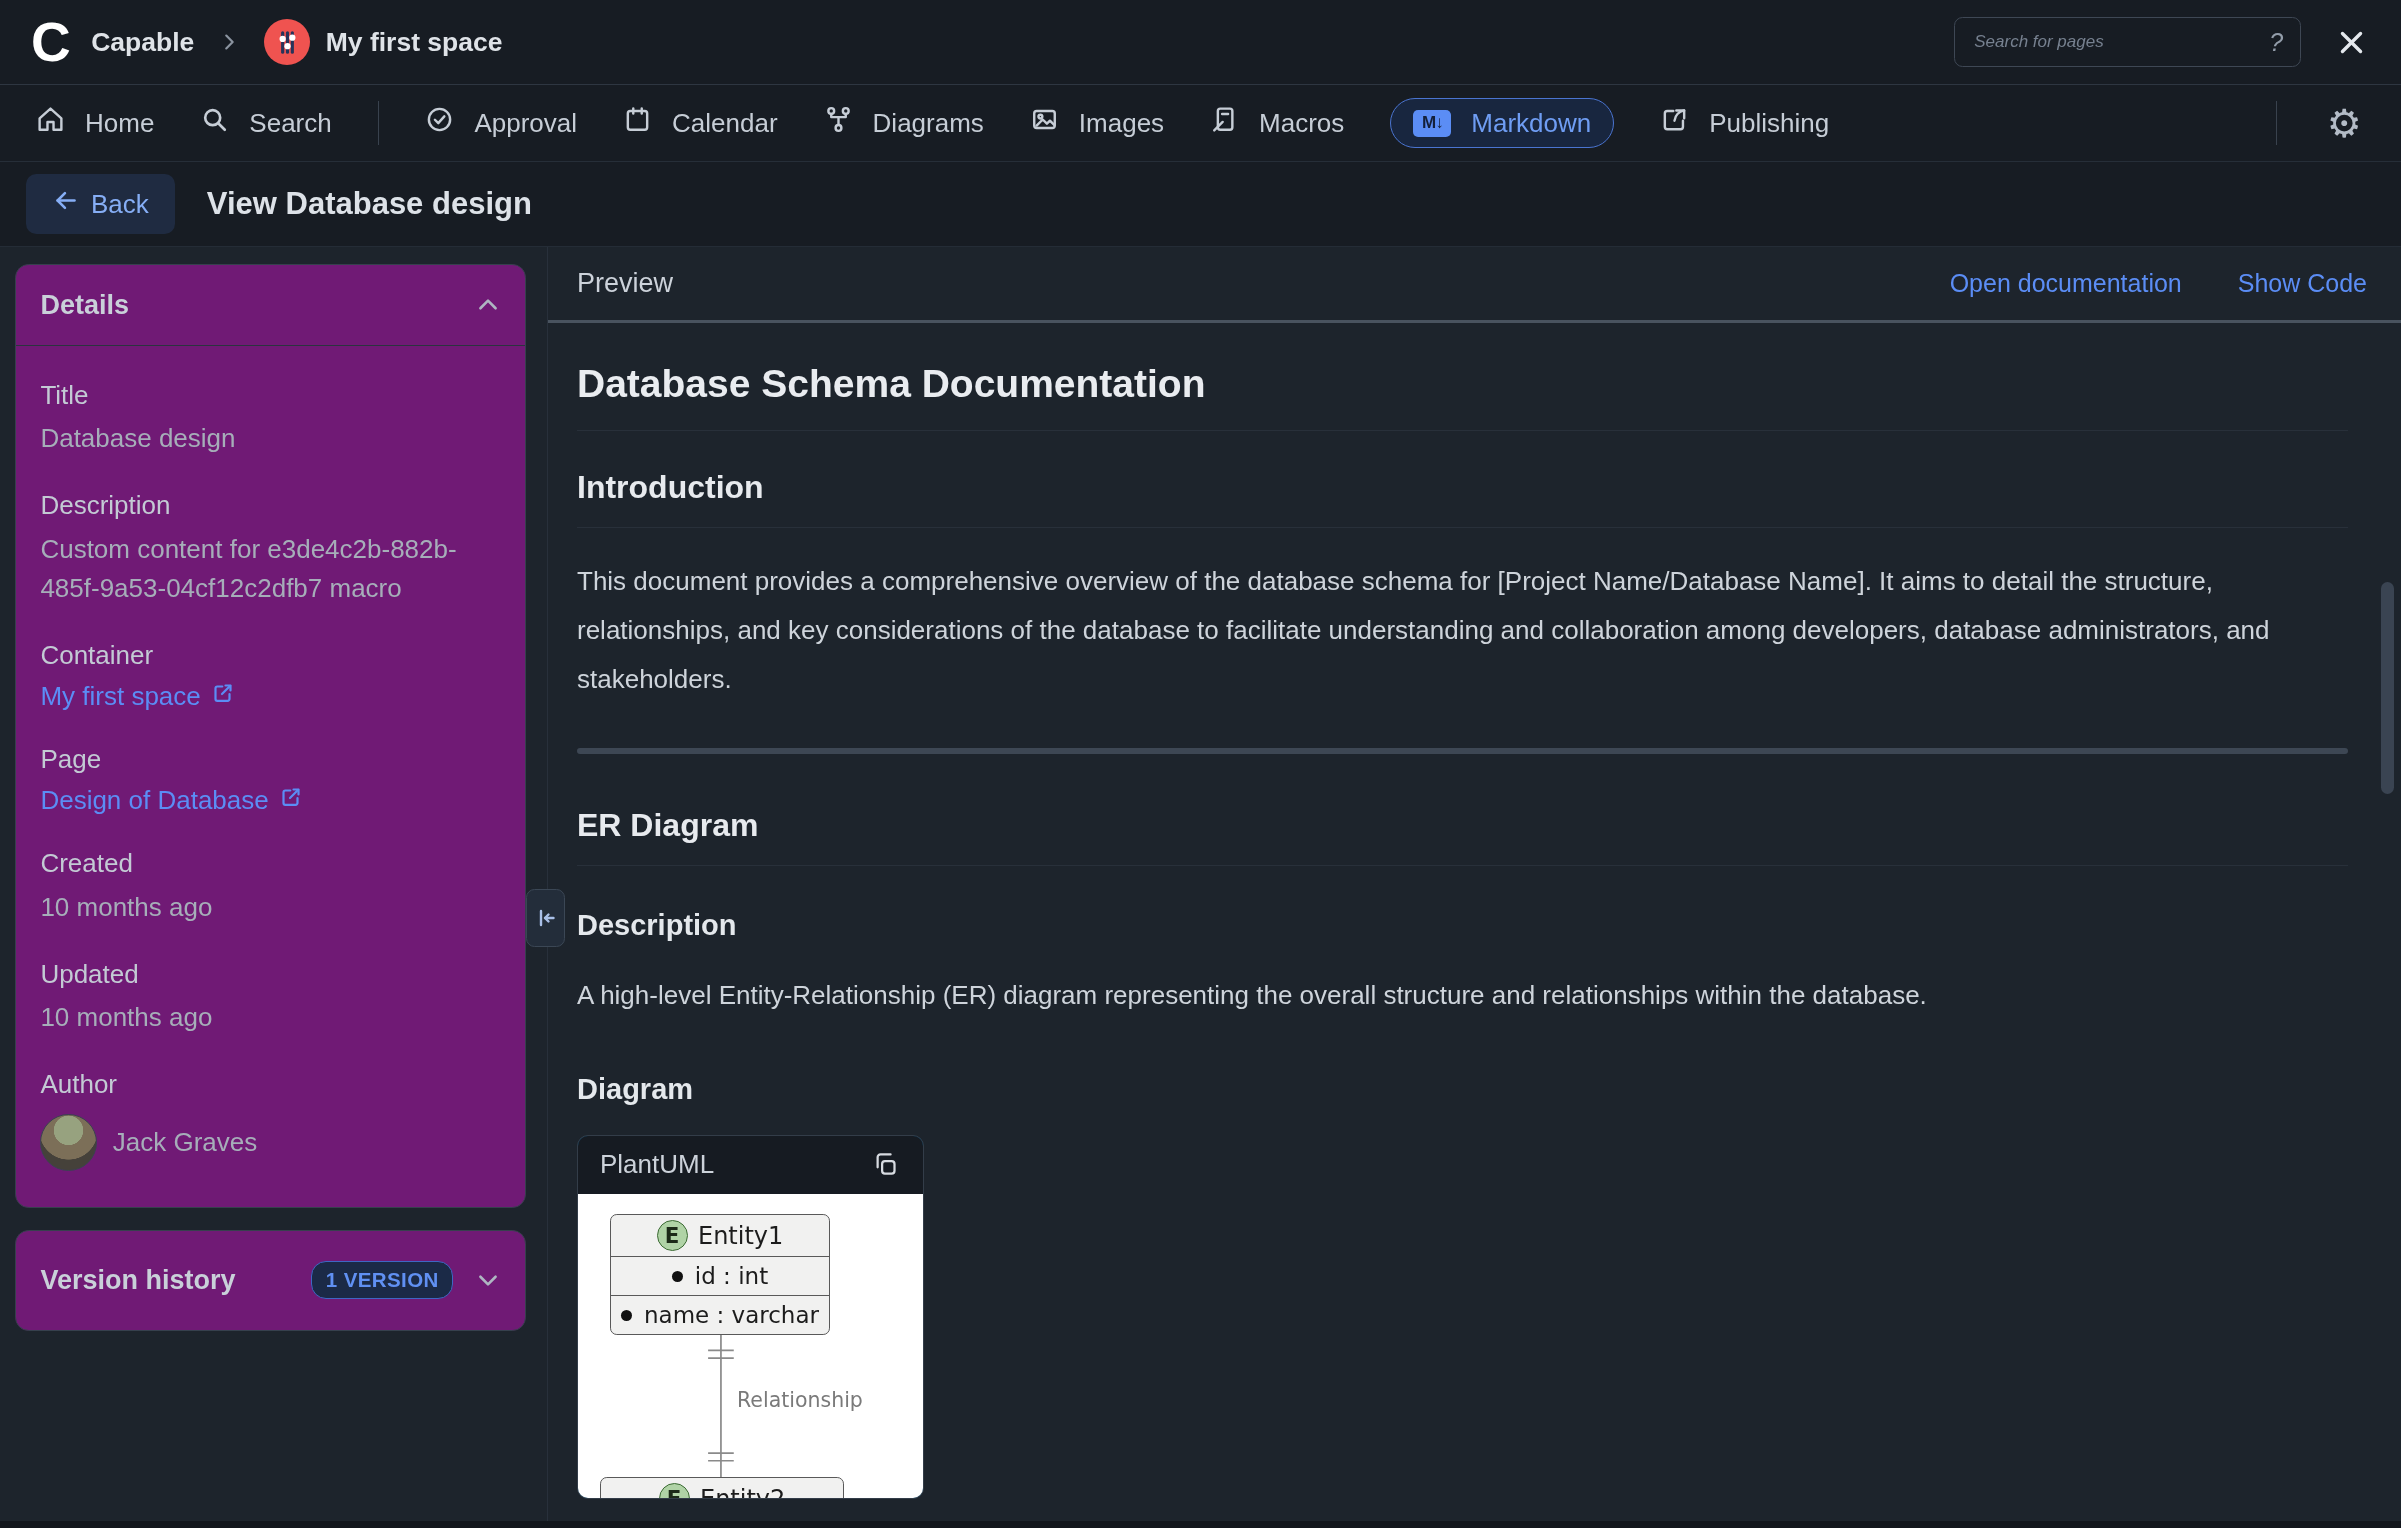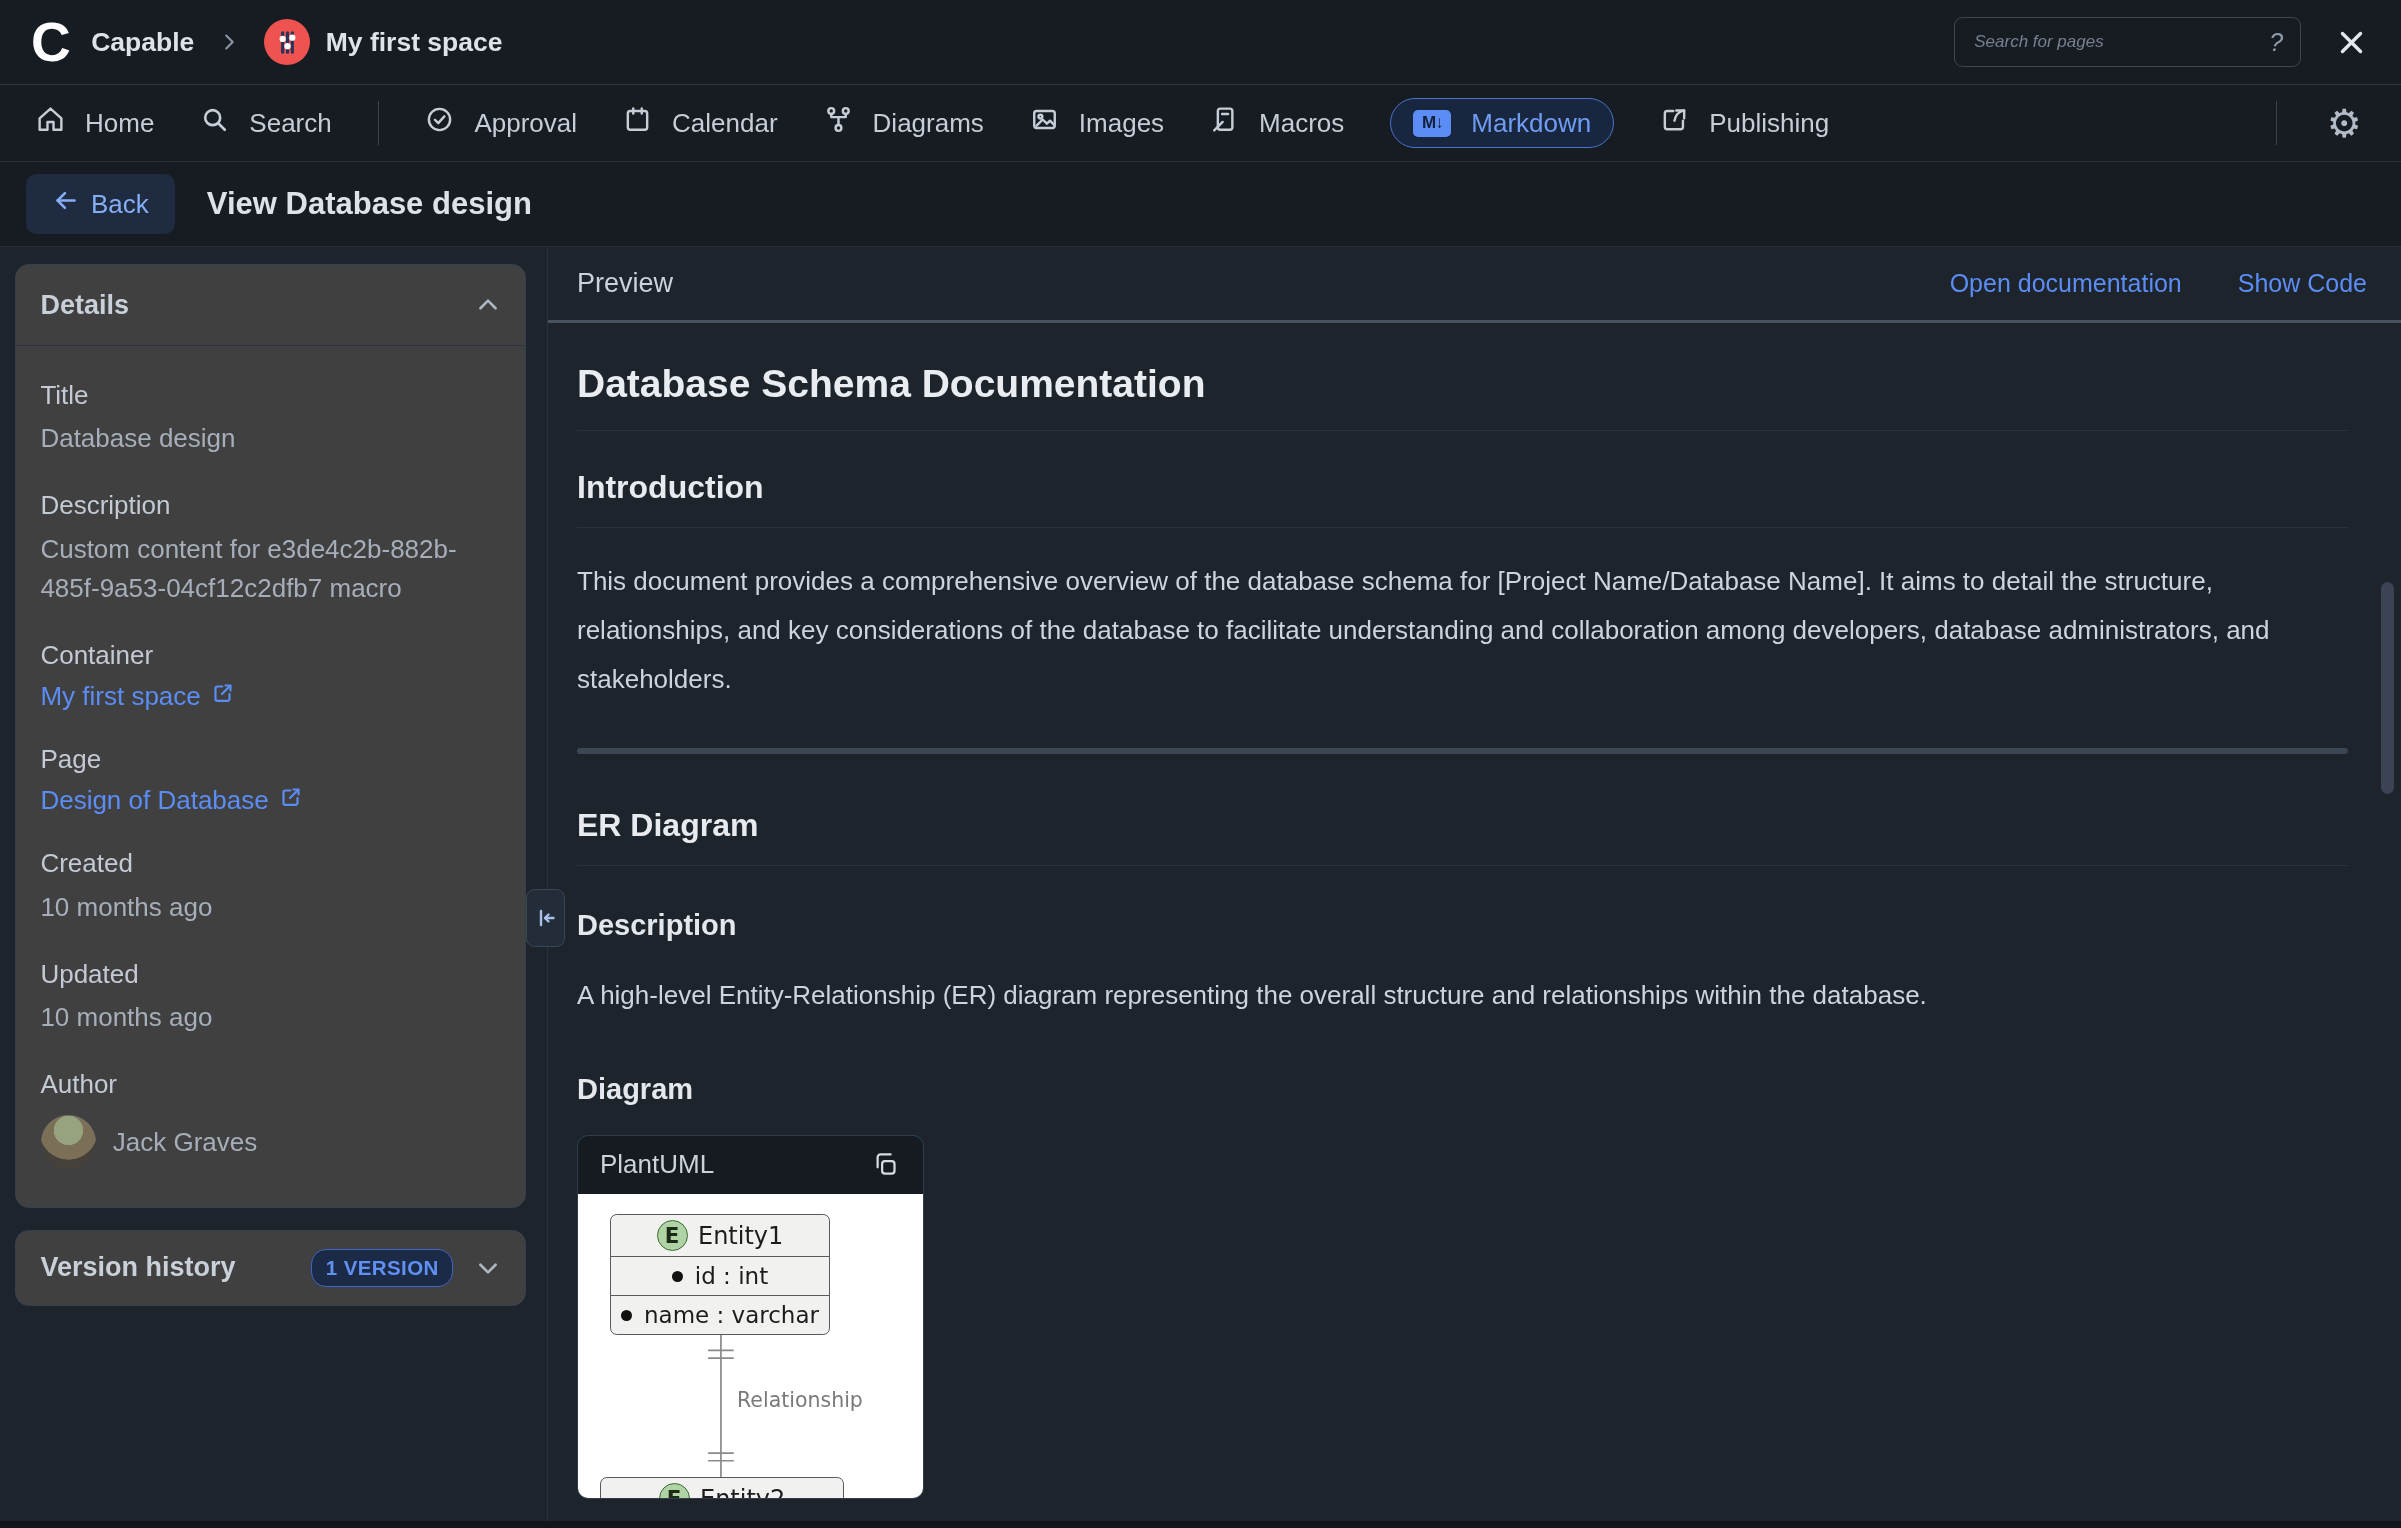--- a/index.html
+++ b/index.html
@@ -42,34 +42,34 @@
               padding:0 26px;box-sizing:border-box;}
   .back-btn{display:flex;align-items:center;gap:12px;background:#1f2b41;border:none;border-radius:10.3px;
             color:#86aef5;font-size:26px;font-family:"Liberation Sans",sans-serif;padding:13px 26px;cursor:pointer;}
   .page-title{margin-left:32px;font-size:31px;font-weight:700;color:#dde2e8;}
   .save-btn{margin-left:auto;display:flex;align-items:center;gap:13.7px;background:#202d45;border:none;border-radius:8.5px;
             color:#9dbdf6;font-size:26px;font-family:"Liberation Sans",sans-serif;padding:13px 26px;cursor:pointer;}
 
   
   .content{display:flex;height:1280px;}
   .sidebar-col{width:547px;flex:none;padding:17px 0 0 15.4px;box-sizing:border-box;}
-  .panel{width:511px;background:#404040;border:1.7px solid #36404d;border-radius:13.7px;box-sizing:border-box;}
+  .panel{width:511px;background:#701a75;border:1.7px solid #36404d;border-radius:13.7px;box-sizing:border-box;}
   .dp-header{height:80px;display:flex;align-items:center;padding:0 24px;border-bottom:1.7px solid #2b343f;cursor:pointer;}
   .dp-title{font-size:27px;font-weight:700;color:#c9d0d9;}
   .dp-header .chev{margin-left:auto;color:#aeb6c2;display:flex;}
   .dp-body{padding:1.7px 24px 36px;}
   .f-label{margin-top:32px;font-size:26px;font-weight:500;color:#c3cad4;}
   .f-value{margin-top:8.5px;font-size:26px;color:#a6aeb9;line-height:39px;}
   .f-link{margin-top:10.3px;font-size:26px;color:#5b8df5;display:flex;align-items:center;gap:10.3px;cursor:pointer;text-decoration:none;}
   .author-row{display:flex;align-items:center;gap:15.4px;margin-top:13.7px;}
   .avatar{width:55px;height:55px;border-radius:50%;flex:none;
           background:radial-gradient(circle at 50% 28%,#97a27f 0 30%,#7c6f58 31% 60%,#45413a 61% 100%);
           border:0.9px solid #3a4350;}
   .author-name{font-size:26px;color:#a6aeb9;}
-  .vh-panel{margin-top:22px;height:76px;display:flex;align-items:center;padding:0 24px;cursor:pointer;}
+  .vh-panel{margin-top:22px;height:101px;display:flex;align-items:center;padding:0 24px;cursor:pointer;}
   .vh-title{font-size:27px;font-weight:700;color:#c9d0d9;}
   .vh-badge{margin-left:auto;font-size:20.5px;font-weight:700;letter-spacing:0.4px;color:#6090f2;background:#1b2a47;
             border:1.7px solid #3f66c4;border-radius:15px;padding:6px 13.7px;}
   .vh-panel .chev{margin-left:22px;color:#aeb6c2;display:flex;}
 
   .collapse-handle{position:absolute;left:526px;top:889px;width:39px;height:58px;background:#232d3a;
             border:1.7px solid #3b4755;border-radius:8.5px;display:flex;align-items:center;justify-content:center;
             color:#a9c0e8;cursor:pointer;z-index:5;box-sizing:border-box;}
 
   

